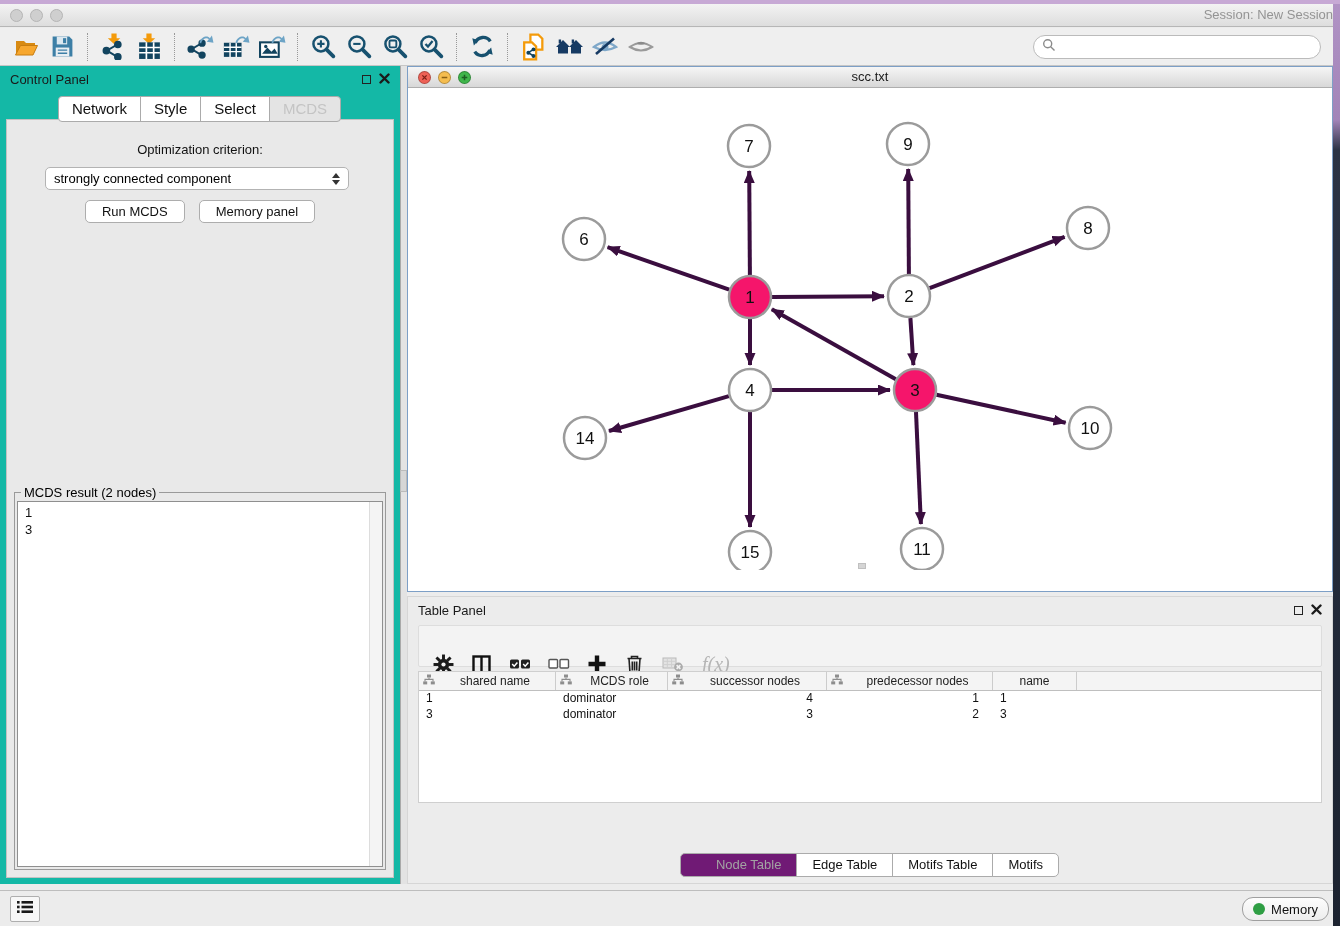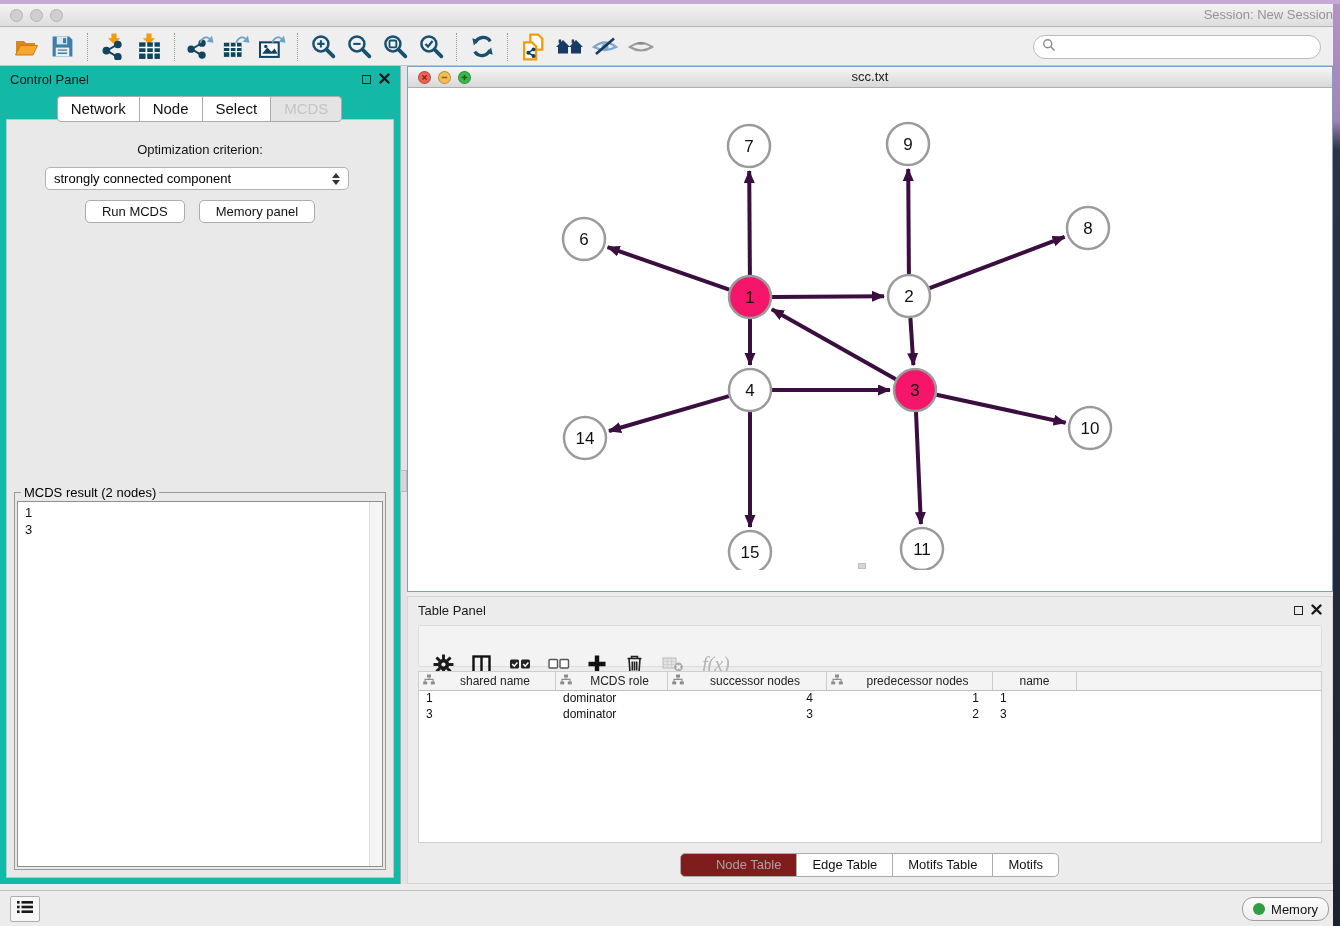--- a/index.html
+++ b/index.html
@@ -66,34 +66,34 @@
   .tl { position:absolute; top:4px; width:13px; height:13px; border-radius:50%; }
   #net-title { position:absolute; top:2px; left:0; right:0; text-align:center; font-size:13px; color:#1a1a1a; }
   #net-canvas { position:relative; width:924px; height:482px; background:#fff; }
   #net-bottom-handle { position:absolute; bottom:1px; left:450px; width:8px; height:6px; background:#d5d5d5; border:1px solid #c0c0c0; }
 
   
   #table-panel { position:absolute; left:407px; top:596px; width:926px; height:288px; background:#ececec; border:1px solid #d6d6d6; }
   #tp-toolbar { margin:2px 10px 0 10px; height:42px; background:#f3f3f3; border:1px solid #ddd; border-radius:2px;
     display:flex; align-items:center; gap:17px; padding:0 14px; }
   .tp-btn { display:flex; align-items:center; justify-content:flex-start;margin-top:36px; }
-  #tp-table { margin:4px 10px 0 10px; background:#fff; border:1px solid #cfcfcf; height:172px; position:relative; overflow:hidden; }
+  #tp-table { margin:4px 10px 0 10px; background:#fff; border:1px solid #cfcfcf; height:132px; position:relative; overflow:hidden; }
   #tp-header { display:flex; height:19px; background:#f4f4f4; border-bottom:1px solid #bfbfbf; }
   .th { display:flex; align-items:center; border-right:1px solid #ccc; font-size:12px; color:#222; position:relative; }
   .th .th-label { flex:1; text-align:center; padding:0 4px; }
   .th svg { margin-left:4px; }
   .tr { display:flex; height:16px; font-size:12px; color:#111; }
   .td { overflow:hidden; white-space:nowrap; }
   .td.left { text-align:left; padding-left:7px; }
   .td.right { text-align:right; padding-right:14px; }
   #tp-tabs-row { position:absolute; bottom:6px; left:0; right:0; display:flex; justify-content:center; }
   .seg-tab { font-size:13px; padding:3px 15px 4px; background:#fff; border:1px solid #ababab; margin-left:-1px; color:#111; }
   .seg-tab:first-child { border-radius:5px 0 0 5px; }
   .seg-tab:last-child { border-radius:0 5px 5px 0; }
-  .seg-tab.active { background:#7f1d1d; color:#a3a3a3;padding-left:35px; }
+  .seg-tab.active { background:#701a75; color:#a3a3a3;padding-left:35px; }
 
   
   #status-bar { position:absolute; left:0; right:7px; bottom:0; height:36px; background:#ececec; border-top:1px solid #bdbdbd; }
   #list-button { position:absolute; left:10px; top:5px; width:30px; height:26px; background:#f7f7f7;
     border:1px solid #aeaeae; border-radius:2px; display:flex; align-items:center; justify-content:center; }
   #memory-button { position:absolute; right:4px; top:6px; height:24px; background:linear-gradient(#fdfdfd,#ededed);
     border:1px solid #9f9f9f; border-radius:11px; display:flex; align-items:center; gap:6px; padding:0 10px; font-size:13px; color:#111; }
   #memory-dot { width:12px; height:12px; border-radius:50%; background:#2f9e44; }
   .fx { font-family:"Liberation Serif", serif; font-style:italic; font-size:20px; color:#b5b5b5; }
 </style>
@@ -282,21 +282,21 @@
         <span class="ph-float"></span>
         <span>
           <svg width="11" height="11" viewBox="0 0 11 11">
               <path d="M1.5 1.5 L9.5 9.5 M9.5 1.5 L1.5 9.5" stroke="#1a1a1a" stroke-width="2.4" stroke-linecap="round"></path>
             </svg>
         </span>
       </span>
     </div>
     <div class="cp-tabs" id="cp-tabs">
         <span class="cp-tab">Network</span>
-        <span class="cp-tab">Node</span>
+        <span class="cp-tab">Style</span>
         <span class="cp-tab">Select</span>
         <span class="cp-tab active">MCDS</span>
       </div>
     <div id="cp-content">
       <div id="opt-label">Optimization criterion:</div>
       <div id="criterion-select">
         <span>strongly connected component</span>
         <span class="stepper">
             <span class="tri-up"></span>
             <span class="tri-down"></span>

